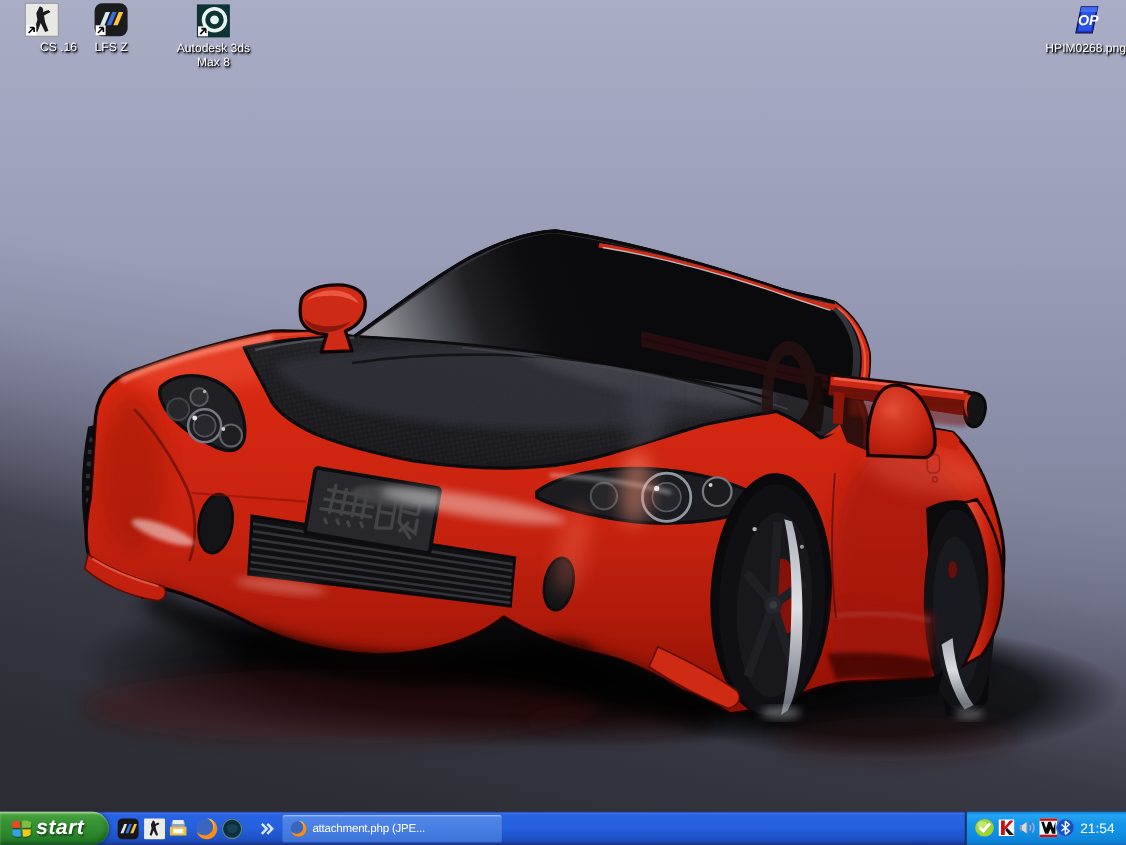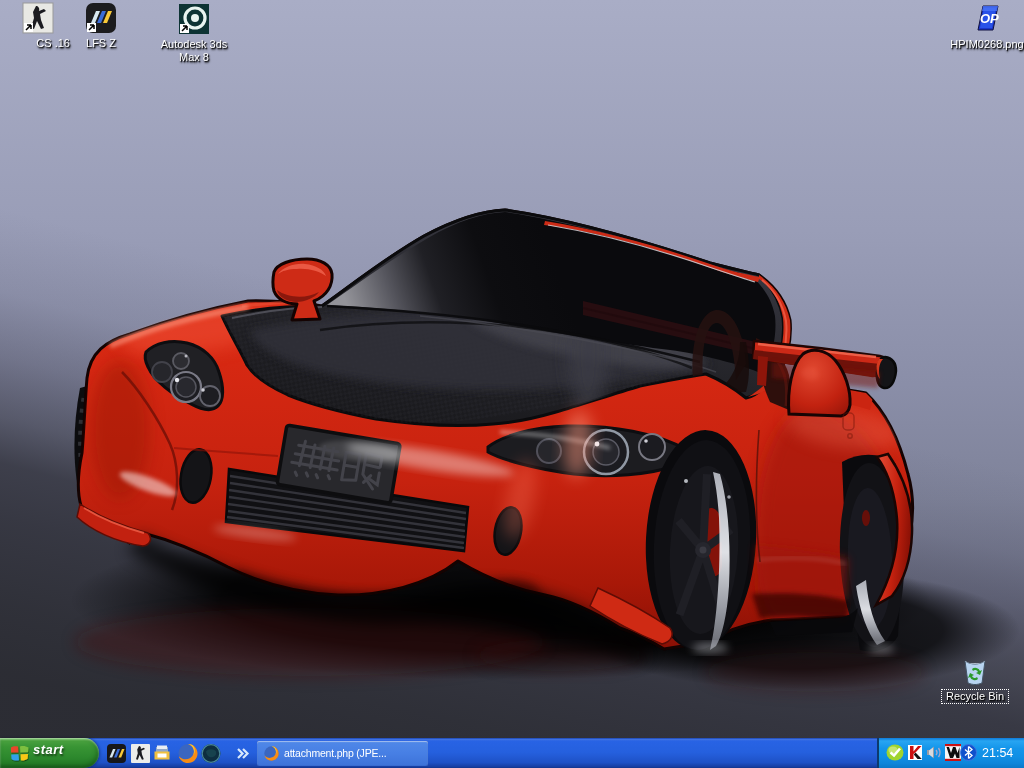--- a/index.html
+++ b/index.html
@@ -352,35 +352,26 @@
 <div class="icon" style="left:938px;top:3px;width:76px;margin-left:11px;">
 <svg width="32" height="32" viewBox="0 0 32 32" style="display:block;margin:0 auto;">
 <path d="M 7,27 L 12,3 L 27,3 L 22,27 Z" fill="#1a35c8" stroke="#101040" stroke-width="1"></path>
 <path d="M 9,25 L 13,5 L 25,5 L 21,25 Z" fill="#2952e8"></path>
 <path d="M 12,3 L 27,3 L 26,8 L 11,8 Z" fill="#4a74f8" opacity="0.8"></path>
 <text x="9" y="20" font-size="13" font-style="italic" font-weight="bold" fill="#fff">OP</text>
 </svg>
 <div class="ilabel">HPIM0268.png</div>
 </div>
 
-<div class="icon" style="left:942px;top:655px;width:66px;">
-<svg width="32" height="32" viewBox="0 0 32 32" style="display:block;margin:0 auto;">
-<path d="M 6,6 C 12,10 20,10 26,6 L 23,28 C 18,30 14,30 9,28 Z" fill="#b8d4f0" stroke="#456" stroke-width="1"></path>
-<path d="M 6,6 C 12,10 20,10 26,6 C 26,9 6,9 6,6 Z" fill="#dce8f8"></path>
-<path d="M 13,14 a 5,5 0 0 1 8,2 l 2,-1 -2,5 -4,-2 2,-1 a 3,3 0 0 0 -5,-1 Z" fill="#2a9a2a"></path>
-<path d="M 19,24 a 5,5 0 0 1 -8,-2 l -2,1 2,-5 4,2 -2,1 a 3,3 0 0 0 5,1 Z" fill="#2a9a2a"></path>
-</svg>
-<div class="ilabel" style="outline:1px dotted #fff;">Recycle Bin</div>
-</div>
 
 <div style="position:absolute;left:0;top:738px;width:1024px;height:30px;
 background:linear-gradient(#1b44ae 0%,#3e71e2 5%,#2863e4 10%,#2560de 48%,#1e51c6 82%,#173fa4 95%,#12358c 100%);"></div>
 <div style="position:absolute;left:0;top:738px;width:99px;height:30px;border-radius:0 15px 15px 0;
 background:linear-gradient(#7eca6c 0%,#48a03e 10%,#389434 30%,#2e8a2e 60%,#267e28 85%,#1e6a22 100%);
-box-shadow:inset 0 1px 2px rgba(255,255,255,.45),inset -2px -2px 5px rgba(0,40,0,.35),1px 0 3px rgba(0,0,40,.4);color:#fff;font-size:13px;font-style:italic;font-weight:bold;">
+box-shadow:inset 0 1px 2px rgba(255,255,255,.45),inset -2px -2px 5px rgba(0,40,0,.35),1px 0 3px rgba(0,0,40,.4);color:#fff;font-size:19px;font-style:italic;font-weight:bold;">
 <span style="position:absolute;left:33px;top:4px;text-shadow:1px 2px 2px rgba(0,0,0,.55);letter-spacing:0.5px;">start</span>
 <svg width="21" height="21" style="position:absolute;left:9px;top:5px" viewBox="0 0 21 21">
 <defs>
           <filter id="fw" x="-30%" y="-30%" width="160%" height="160%">
             <feDropShadow dx="0.5" dy="1" stdDeviation="0.6" flood-opacity="0.5"></feDropShadow>
           </filter>
         </defs>
 <g filter="url(#fw)">
 <path d="M 2,4.5 C 4,3 6.5,2.8 9,3.6 L 9.4,9.4 2,9.6 Z" fill="#e8462c"></path>
 <path d="M 11,3.4 C 14,2.6 17,3 19.5,4.6 L 19,9.2 11.3,9.4 Z" fill="#7dbf3f"></path>
@@ -403,21 +394,21 @@
 <rect x="53.5" y="15.5" width="9" height="4" fill="#fff"></rect>
 <circle cx="84" cy="15.5" r="9.5" fill="#3a66c0"></circle>
 <path d="M 84,6 C 89.3,6 93.5,10.2 93.5,15.5 C 93.5,20.8 89.3,25 84,25 C 79.6,25 75.9,22.1 74.8,18.2 C 77.6,21.4 82.2,22.3 85.8,20.3 C 89.6,18.2 91,13.5 89.2,9.6 C 88.1,7.5 86.2,6.4 84,6 Z" fill="#f88c14"></path>
 <path d="M 84,6 C 87.5,7.2 90,10.2 90,13.8 C 90,15 89.7,16.2 89.2,17.2 C 91.7,14.2 91.4,9.7 88.4,7 C 87.1,6.3 85.6,6 84,6 Z" fill="#f8c030"></path>
 <circle cx="107" cy="15.5" r="9.5" fill="#0e2e40"></circle>
 <circle cx="107" cy="15.5" r="8.8" fill="none" stroke="#4a8898" stroke-width="1.2"></circle>
 <path d="M 102,13.5 C 104,10.5 110,10.5 112,13.5 C 112.5,15.5 112,18 109,19 C 106,20 102.5,18 102,13.5 Z" fill="#17424e"></path>
 <path d="M 134,11 L 138.5,15.5 L 134,20 M 139,11 L 143.5,15.5 L 139,20" stroke="#d8e8fc" stroke-width="2.2" fill="none"></path>
 </svg>
 
-<div style="position:absolute;left:257px;top:741px;width:171px;height:25px;border-radius:2px;
+<div style="position:absolute;left:257px;top:741px;width:199px;height:25px;border-radius:2px;
 background:linear-gradient(#5088e8 0%,#477fe4 50%,#3d72d8 100%);box-shadow:inset 0 1px 1px rgba(255,255,255,.5),inset 0 0 1px rgba(20,40,120,.8);">
 <svg width="17" height="17" viewBox="0 0 32 32" style="position:absolute;left:6px;top:4px;">
 <circle cx="16" cy="16" r="13.5" fill="#3a66c0"></circle>
 <path d="M 16,2.5 C 23.5,2.5 29.5,8.5 29.5,16 C 29.5,23.5 23.5,29.5 16,29.5 C 9.7,29.5 4.4,25.4 2.9,19.7 C 6.9,24.3 13.4,25.6 18.5,22.7 C 23.9,19.7 25.9,13 23.3,7.4 C 21.7,4.4 19,3 16,2.5 Z" fill="#f88c14"></path>
 <path d="M 16,2.5 C 21,4.2 24.5,8.5 24.5,13.6 C 24.5,15.3 24.1,17 23.4,18.4 C 27,14.1 26.5,7.7 22.2,3.9 C 20.3,2.9 18.2,2.5 16,2.5 Z" fill="#f8c030"></path>
 </svg>
 <div style="position:absolute;left:27px;top:6px;color:#fff;font-size:10.5px;letter-spacing:-0.2px;">attachment.php (JPE...</div>
 </div>
 
 <div style="position:absolute;left:877px;top:738px;width:147px;height:30px;

